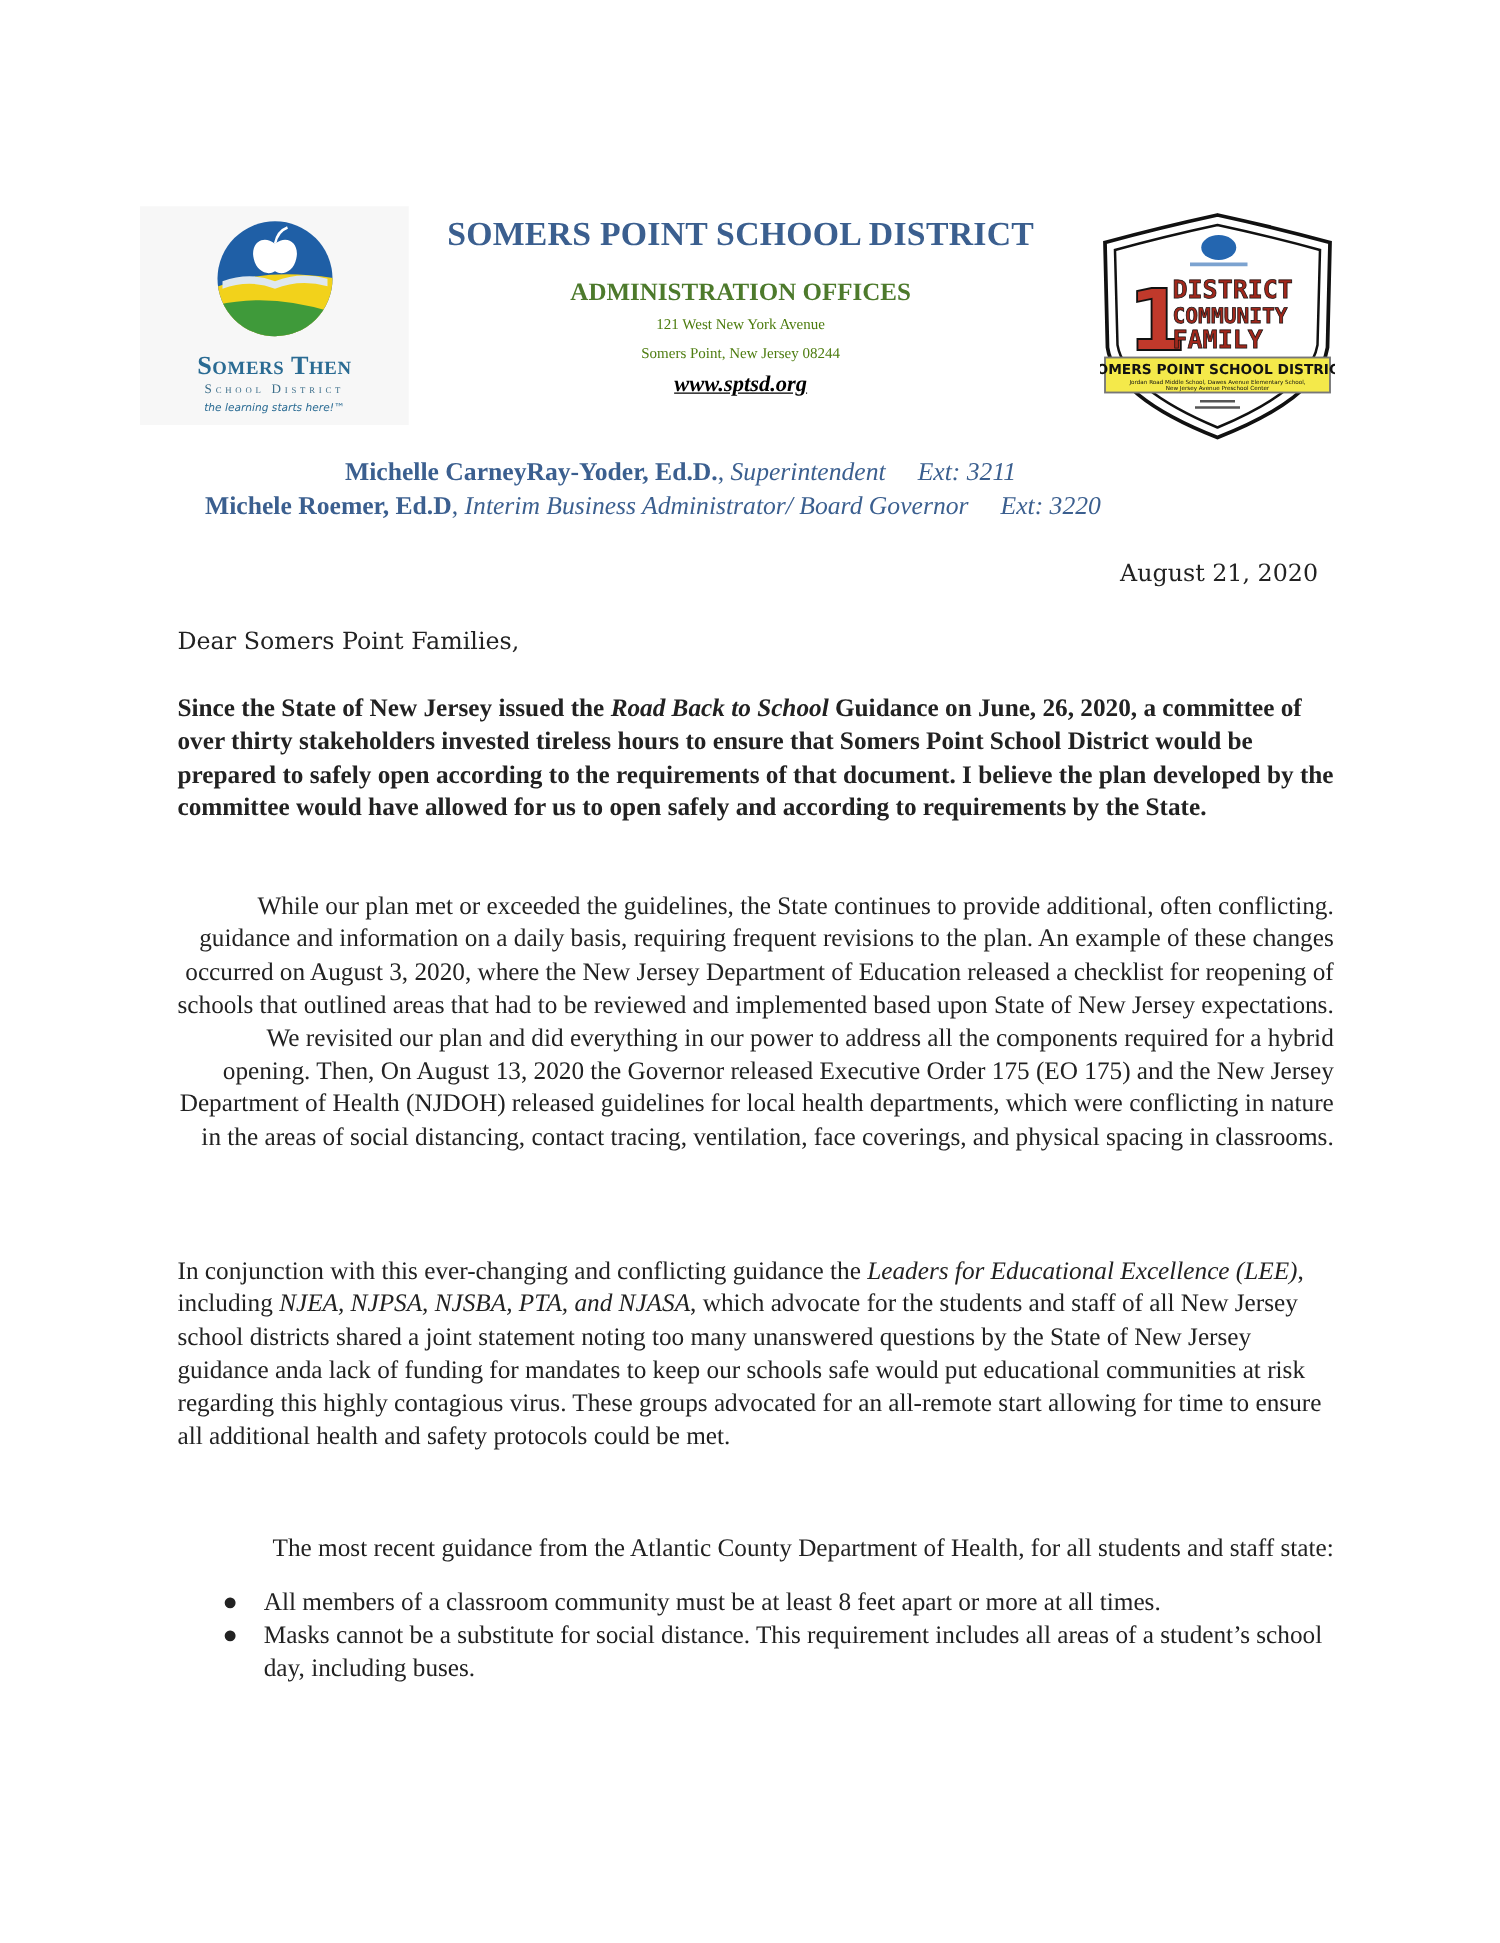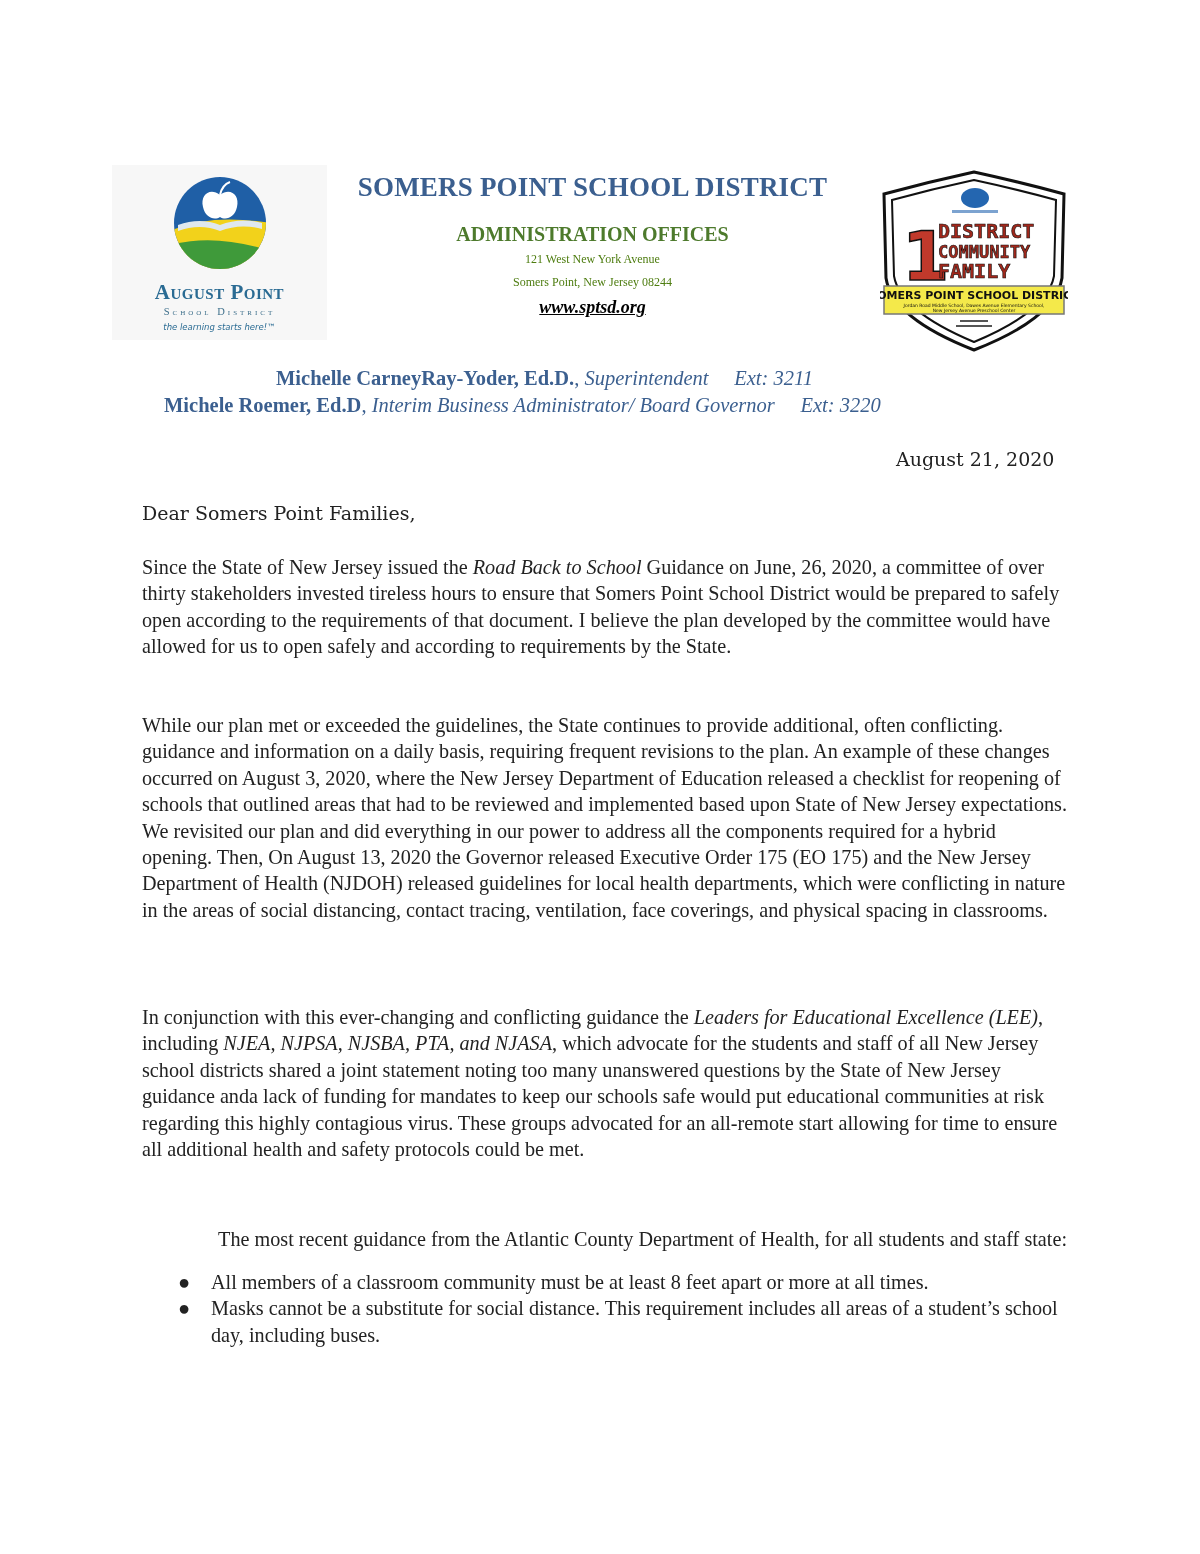--- a/index.html
+++ b/index.html
@@ -30,22 +30,22 @@
   .staff { color: #3b5f8f; font-size: 20.5px; line-height: 27px; white-space: nowrap; }
   .staff b { font-weight: bold; }
   .staff i { }
   #staff-1 { left: 276px; top: 365px; }
   #staff-2 { left: 164px; top: 392px; }
 
   #date { left: 896px; top: 448px; font-size: 19px; font-family: "DejaVu Serif", serif; color: #222; }
   #salutation { left: 142px; top: 502px; font-size: 19px; font-family: "DejaVu Serif", serif; }
 
   .para { position: absolute; left: 142px; width: 925px; font-size: 20.2px; line-height: 26.4px; color: #222; }
-  #p1 { top: 554px; }
-  #p2 { top: 712px; }
+  #p1 { top: 554px; font-weight: bold; }
+  #p2 { top: 712px; text-align: right; }
   #p3 { top: 1004px; }
   #p4 { top: 1226px; text-align: right; }
 
   .bullets { position: absolute; left: 142px; top: 1269px; width: 925px; margin: 0; padding: 0; list-style: none;
              font-size: 20.2px; line-height: 26.4px; }
   .bullets li { position: relative; padding-left: 69px; }
   .bullets li .dot { position: absolute; left: 36px; top: 0; }
 </style>
 </head>
 <body>
@@ -59,21 +59,21 @@
       </defs>
     <g clip-path="url(#circ)">
       <rect x="0" y="0" width="100" height="100" fill="#1f5fa6"></rect>
       <path d="M0 58 Q40 40 100 50 L100 100 L0 100 Z" fill="#f2d21b"></path>
       <path d="M0 72 Q45 60 100 78 L100 100 L0 100 Z" fill="#3f9a3a"></path>
       <path d="M8 52 Q30 44 50 52 Q70 44 92 50 L92 56 Q70 50 50 58 Q30 50 8 58 Z" fill="#dfe8ef"></path>
     </g>
     <path d="M50 22 C40 14 30 22 33 34 C35 44 44 48 50 44 C56 48 65 44 67 34 C70 22 60 14 50 22 Z" fill="#ffffff"></path>
     <path d="M50 22 Q52 12 60 9" stroke="#ffffff" stroke-width="2" fill="none"></path>
   </svg>
-  <div class="lg-name big">August Point</div>
+  <div class="lg-name big">Somers Then</div>
   <div class="lg-name small">School District</div>
   <div class="lg-name tag">the learning starts here!™</div>
 </div>
 
 <div id="letterhead" class="abs">
   <div class="lh-title">SOMERS POINT SCHOOL DISTRICT</div>
   <div class="lh-offices">ADMINISTRATION OFFICES</div>
   <div class="lh-addr">121 West New York Avenue</div>
   <div class="lh-addr">Somers Point, New Jersey 08244</div>
   <div class="lh-web">www.sptsd.org</div>

